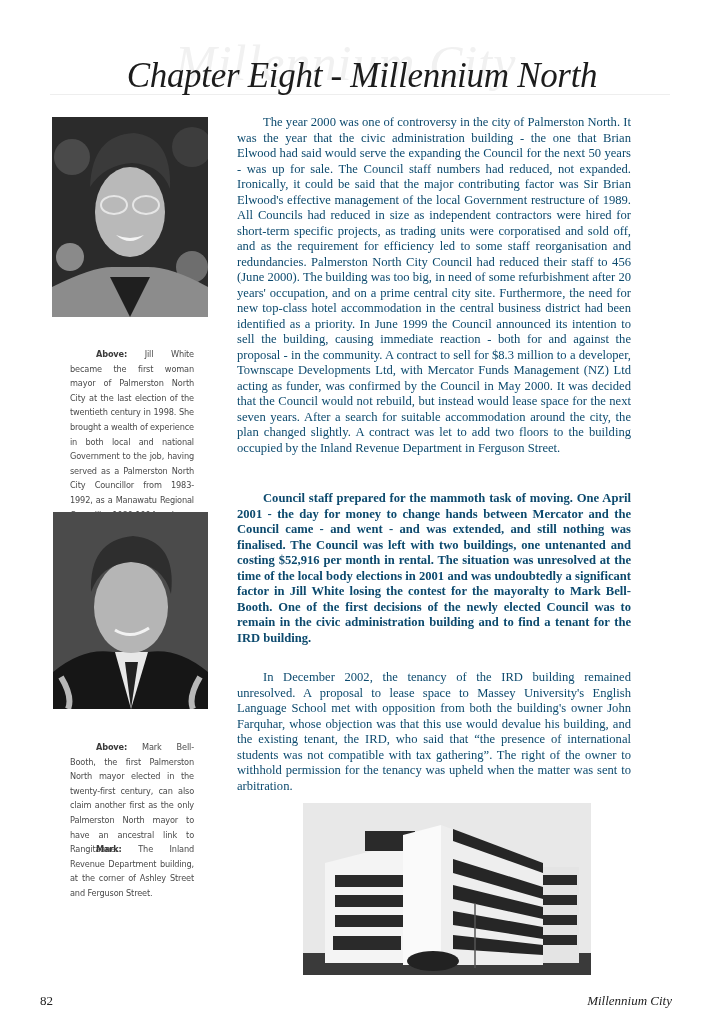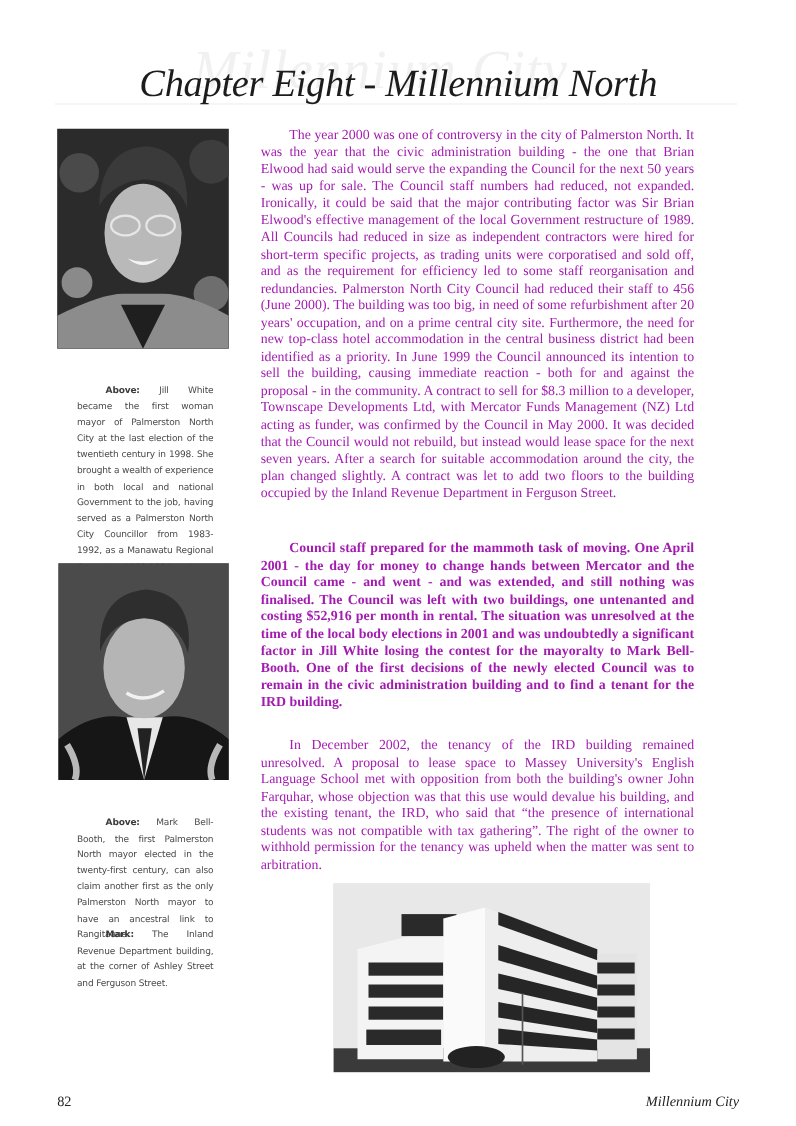--- a/index.html
+++ b/index.html
@@ -25,26 +25,26 @@
     font-family:"DejaVu Sans", "Liberation Sans", sans-serif;
     font-size:8.2px; line-height:14.6px; color:#4a4a4a;
     text-align:justify; text-align-last:left; letter-spacing:-0.15px;
   }
   .caption .lead { font-weight:bold; color:#3a3a3a; }
   .caption p { margin:16px; text-indent:26px; }
 
   .body-text {
     position:absolute; left:237px; width:394px;
     font-family:"Liberation Serif", serif; font-size:12.6px;
-    line-height:15.5px; color:#a21caf; text-align:justify;
+    line-height:15.5px; color:#0c4a6e; text-align:justify;
   }
   .body-text p { margin:0; text-indent:26px; }
 
   .folio { position:absolute; top:993px; font-family:"Liberation Serif", serif; font-size:13px; color:#222; }
-  .folio.left { left:52px; }
+  .folio.left { left:40px; }
   .folio.right { right:52px; font-style:italic; }
 </style>
 </head>
 <body>
 
 <div class="watermark">Millennium City</div>
 <div class="title-rule"></div>
 <h1 class="chapter-title" style="margin:0;font-weight:normal;">Chapter Eight - Millennium North</h1>
 
 <div class="photo" style="left:52px;top:117px;width:156px;height:200px;">

